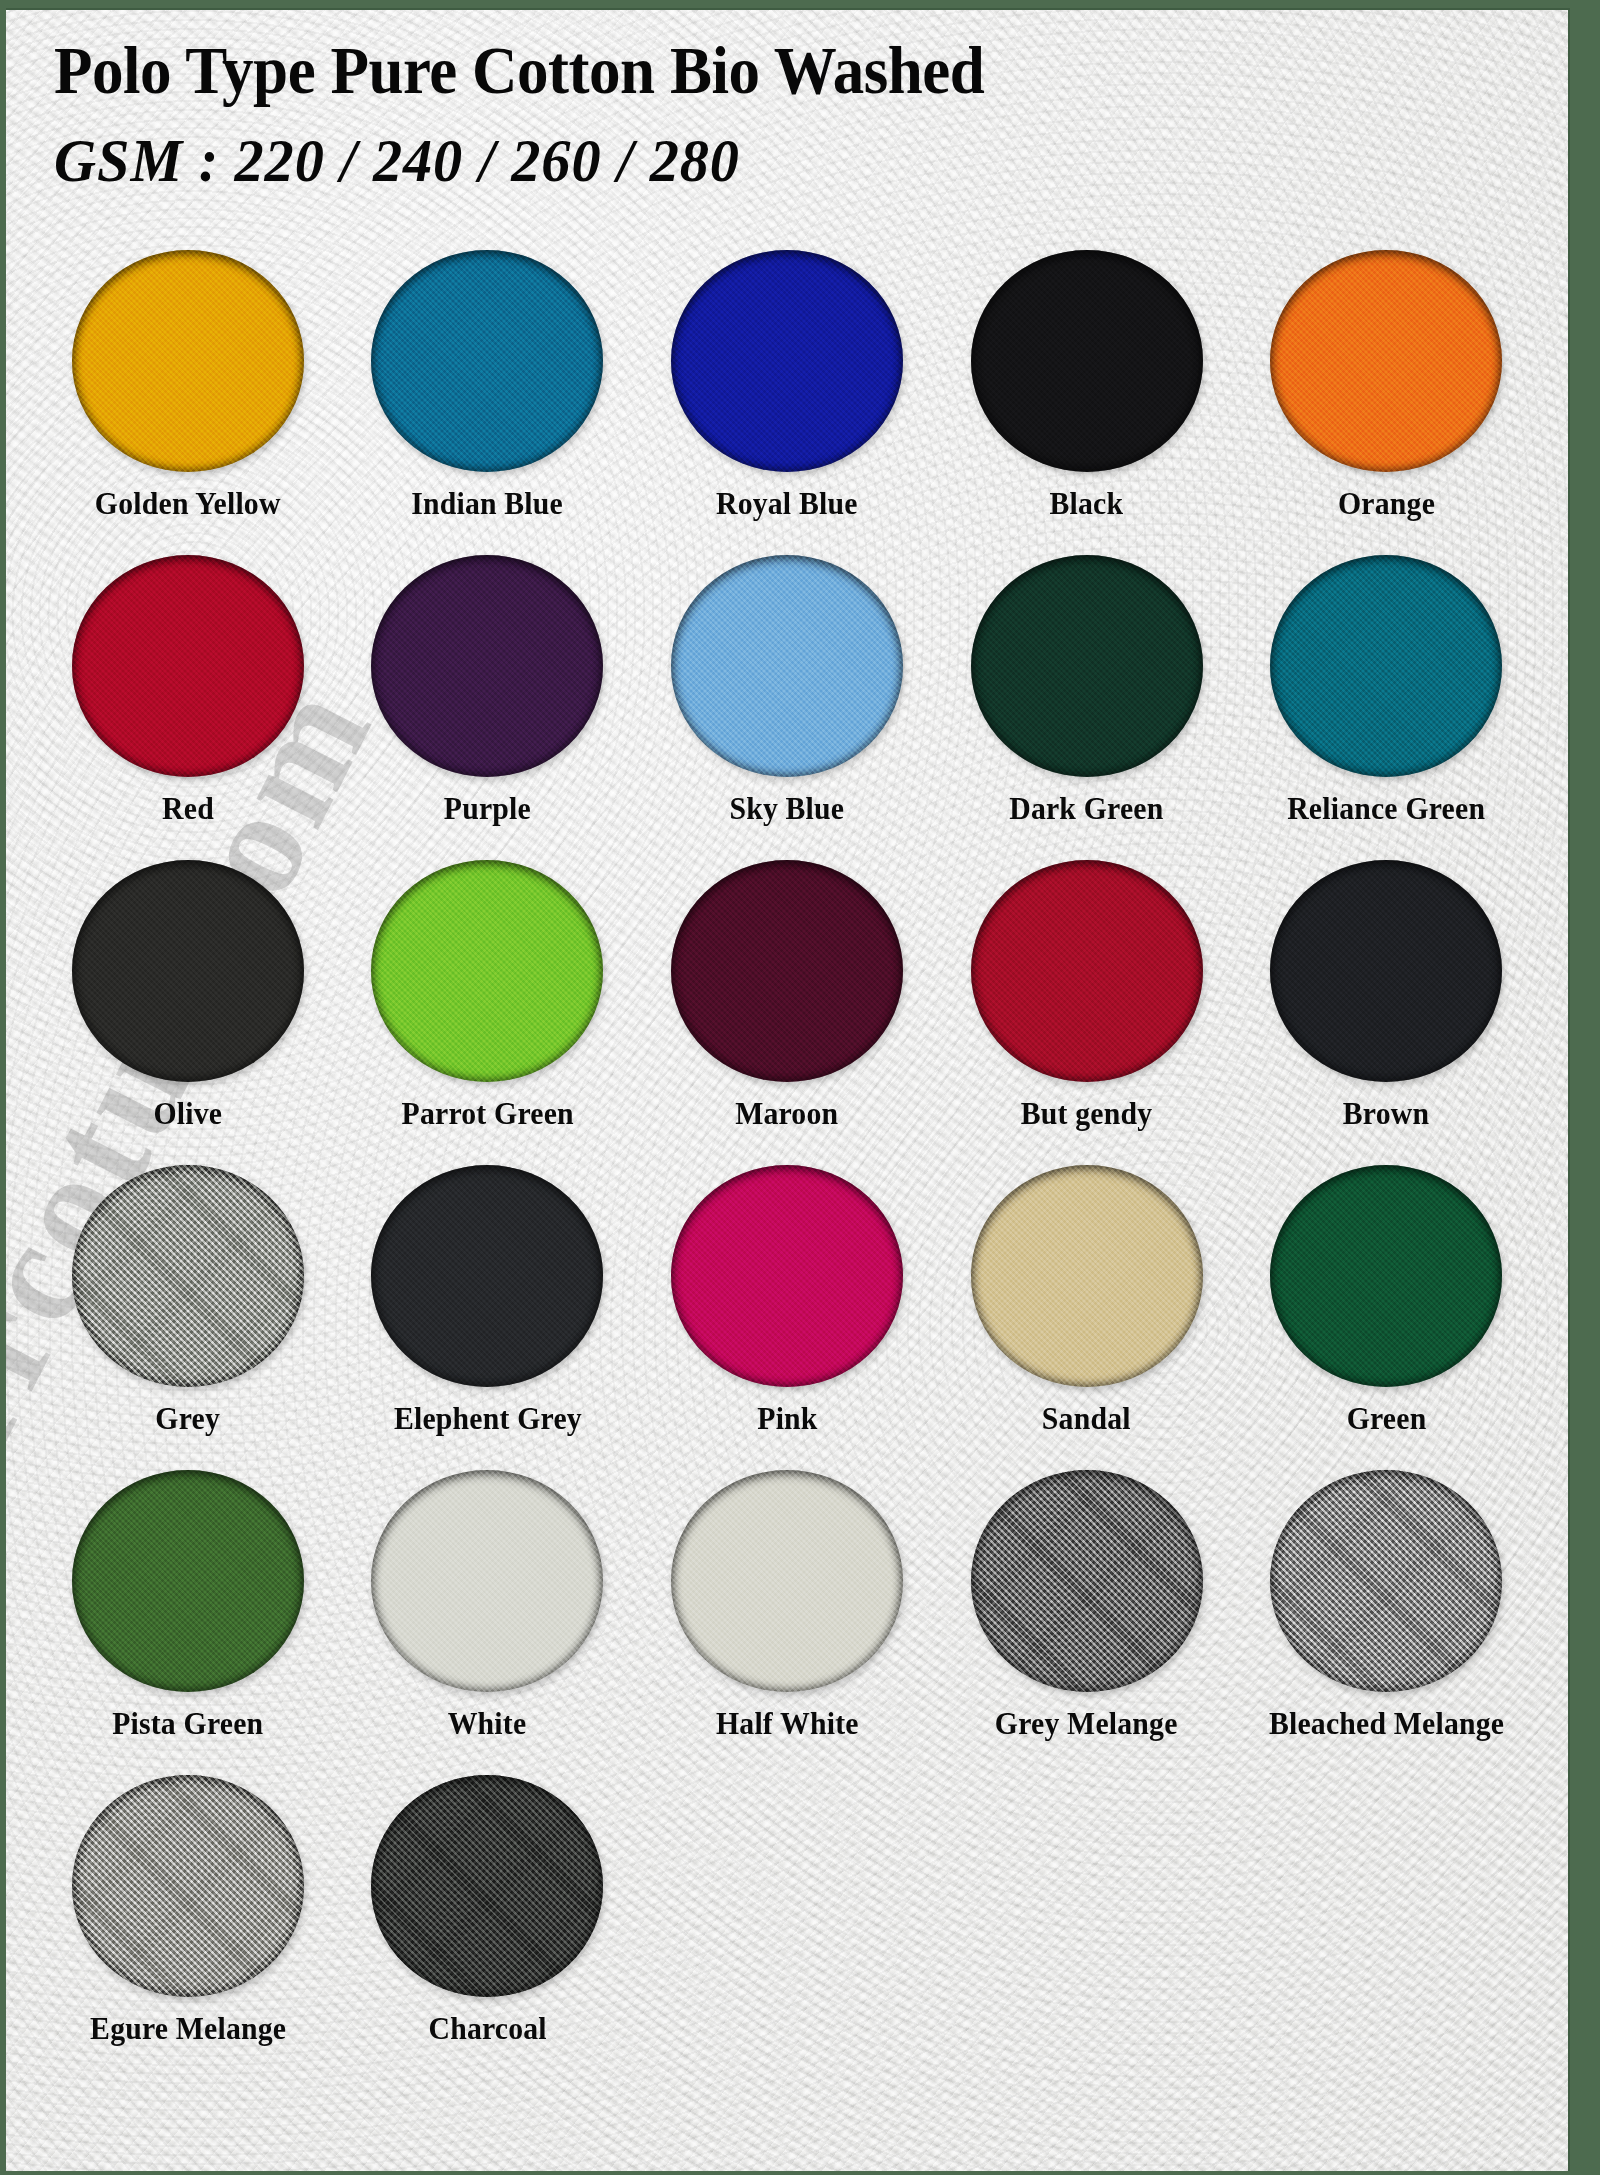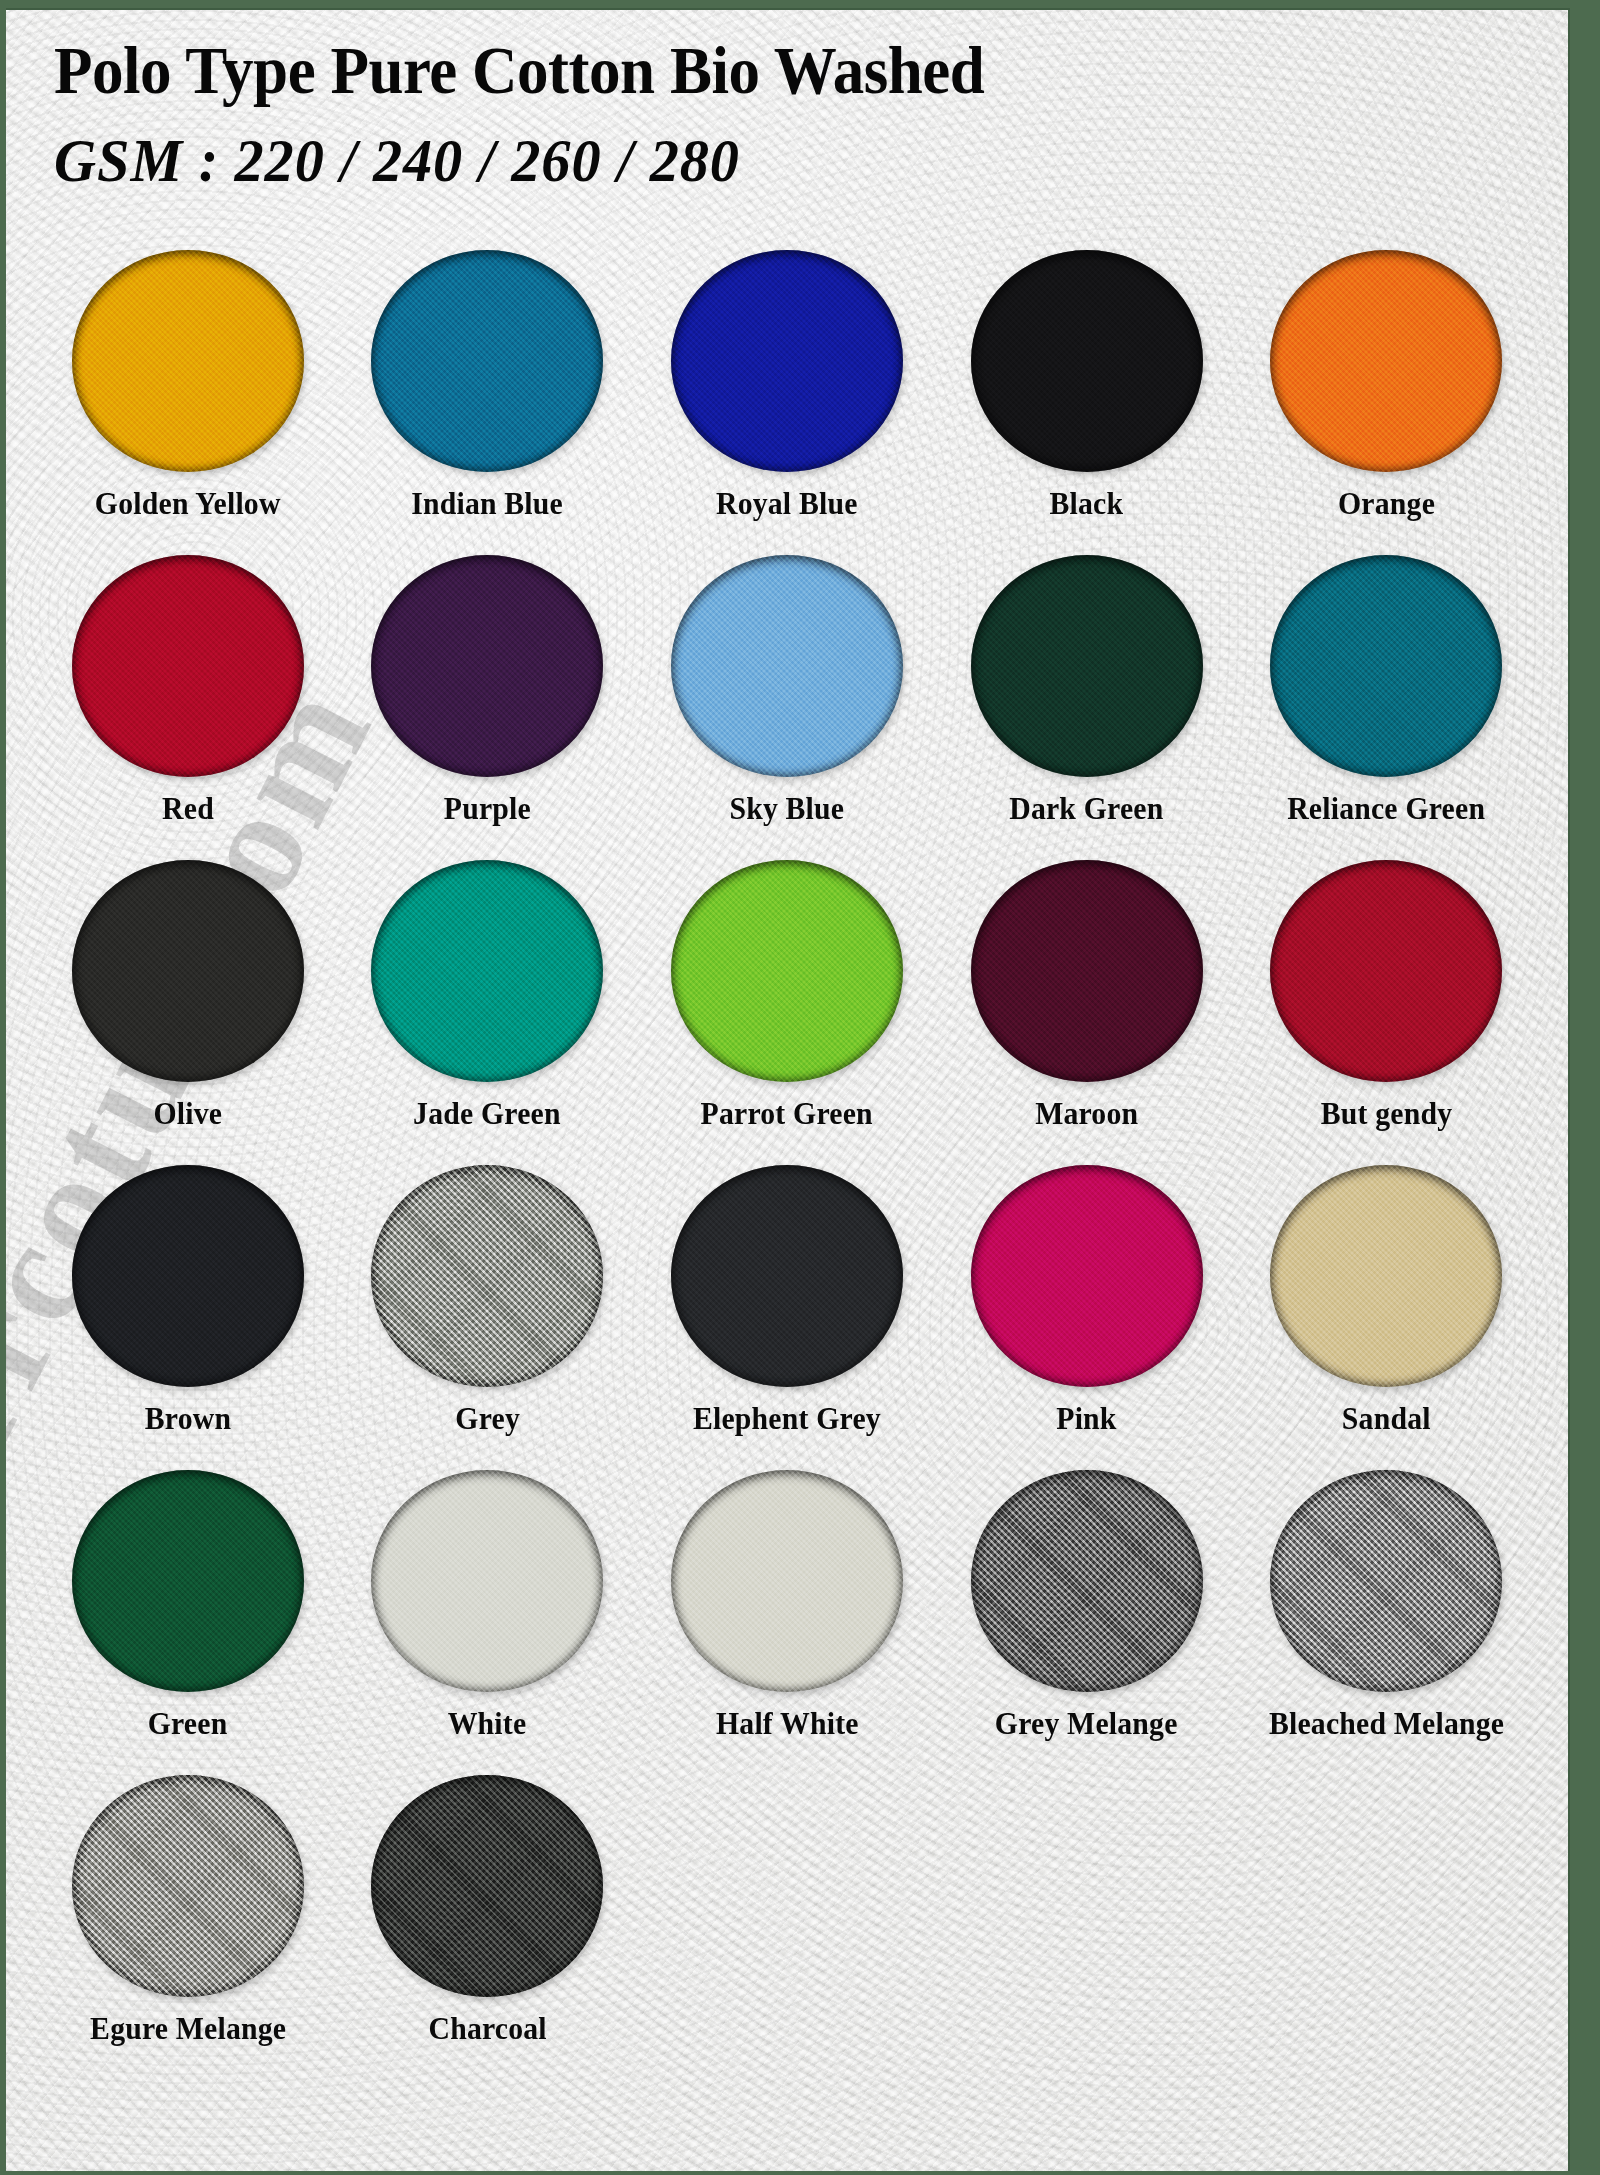--- a/index.html
+++ b/index.html
@@ -234,26 +234,20 @@
           <div class="label">Reliance Green</div>
         </div>
         <div class="cell">
           <div class="swatch-wrap">
             <div class="swatch" style="background-color: rgb(42, 42, 40);"></div>
           </div>
           <div class="label">Olive</div>
         </div>
         <div class="cell">
           <div class="swatch-wrap">
-            <div class="swatch" style="background-color: rgb(0, 150, 130);"></div>
-          </div>
-          <div class="label">Jade Green</div>
-        </div>
-        <div class="cell">
-          <div class="swatch-wrap">
             <div class="swatch" style="background-color: rgb(118, 199, 44);"></div>
           </div>
           <div class="label">Parrot Green</div>
         </div>
         <div class="cell">
           <div class="swatch-wrap">
             <div class="swatch" style="background-color: rgb(77, 14, 40);"></div>
           </div>
           <div class="label">Maroon</div>
         </div>
@@ -291,20 +285,26 @@
           <div class="swatch-wrap">
             <div class="swatch" style="background-color: rgb(212, 195, 148);"></div>
           </div>
           <div class="label">Sandal</div>
         </div>
         <div class="cell">
           <div class="swatch-wrap">
             <div class="swatch" style="background-color: rgb(15, 84, 50);"></div>
           </div>
           <div class="label">Green</div>
+        </div>
+        <div class="cell">
+          <div class="swatch-wrap">
+            <div class="swatch" style="background-color: rgb(61, 107, 46);"></div>
+          </div>
+          <div class="label">Pista Green</div>
         </div>
         <div class="cell">
           <div class="swatch-wrap">
             <div class="swatch" style="background-color: rgb(216, 217, 209);"></div>
           </div>
           <div class="label">White</div>
         </div>
         <div class="cell">
           <div class="swatch-wrap">
             <div class="swatch" style="background-color: rgb(216, 216, 206);"></div>

